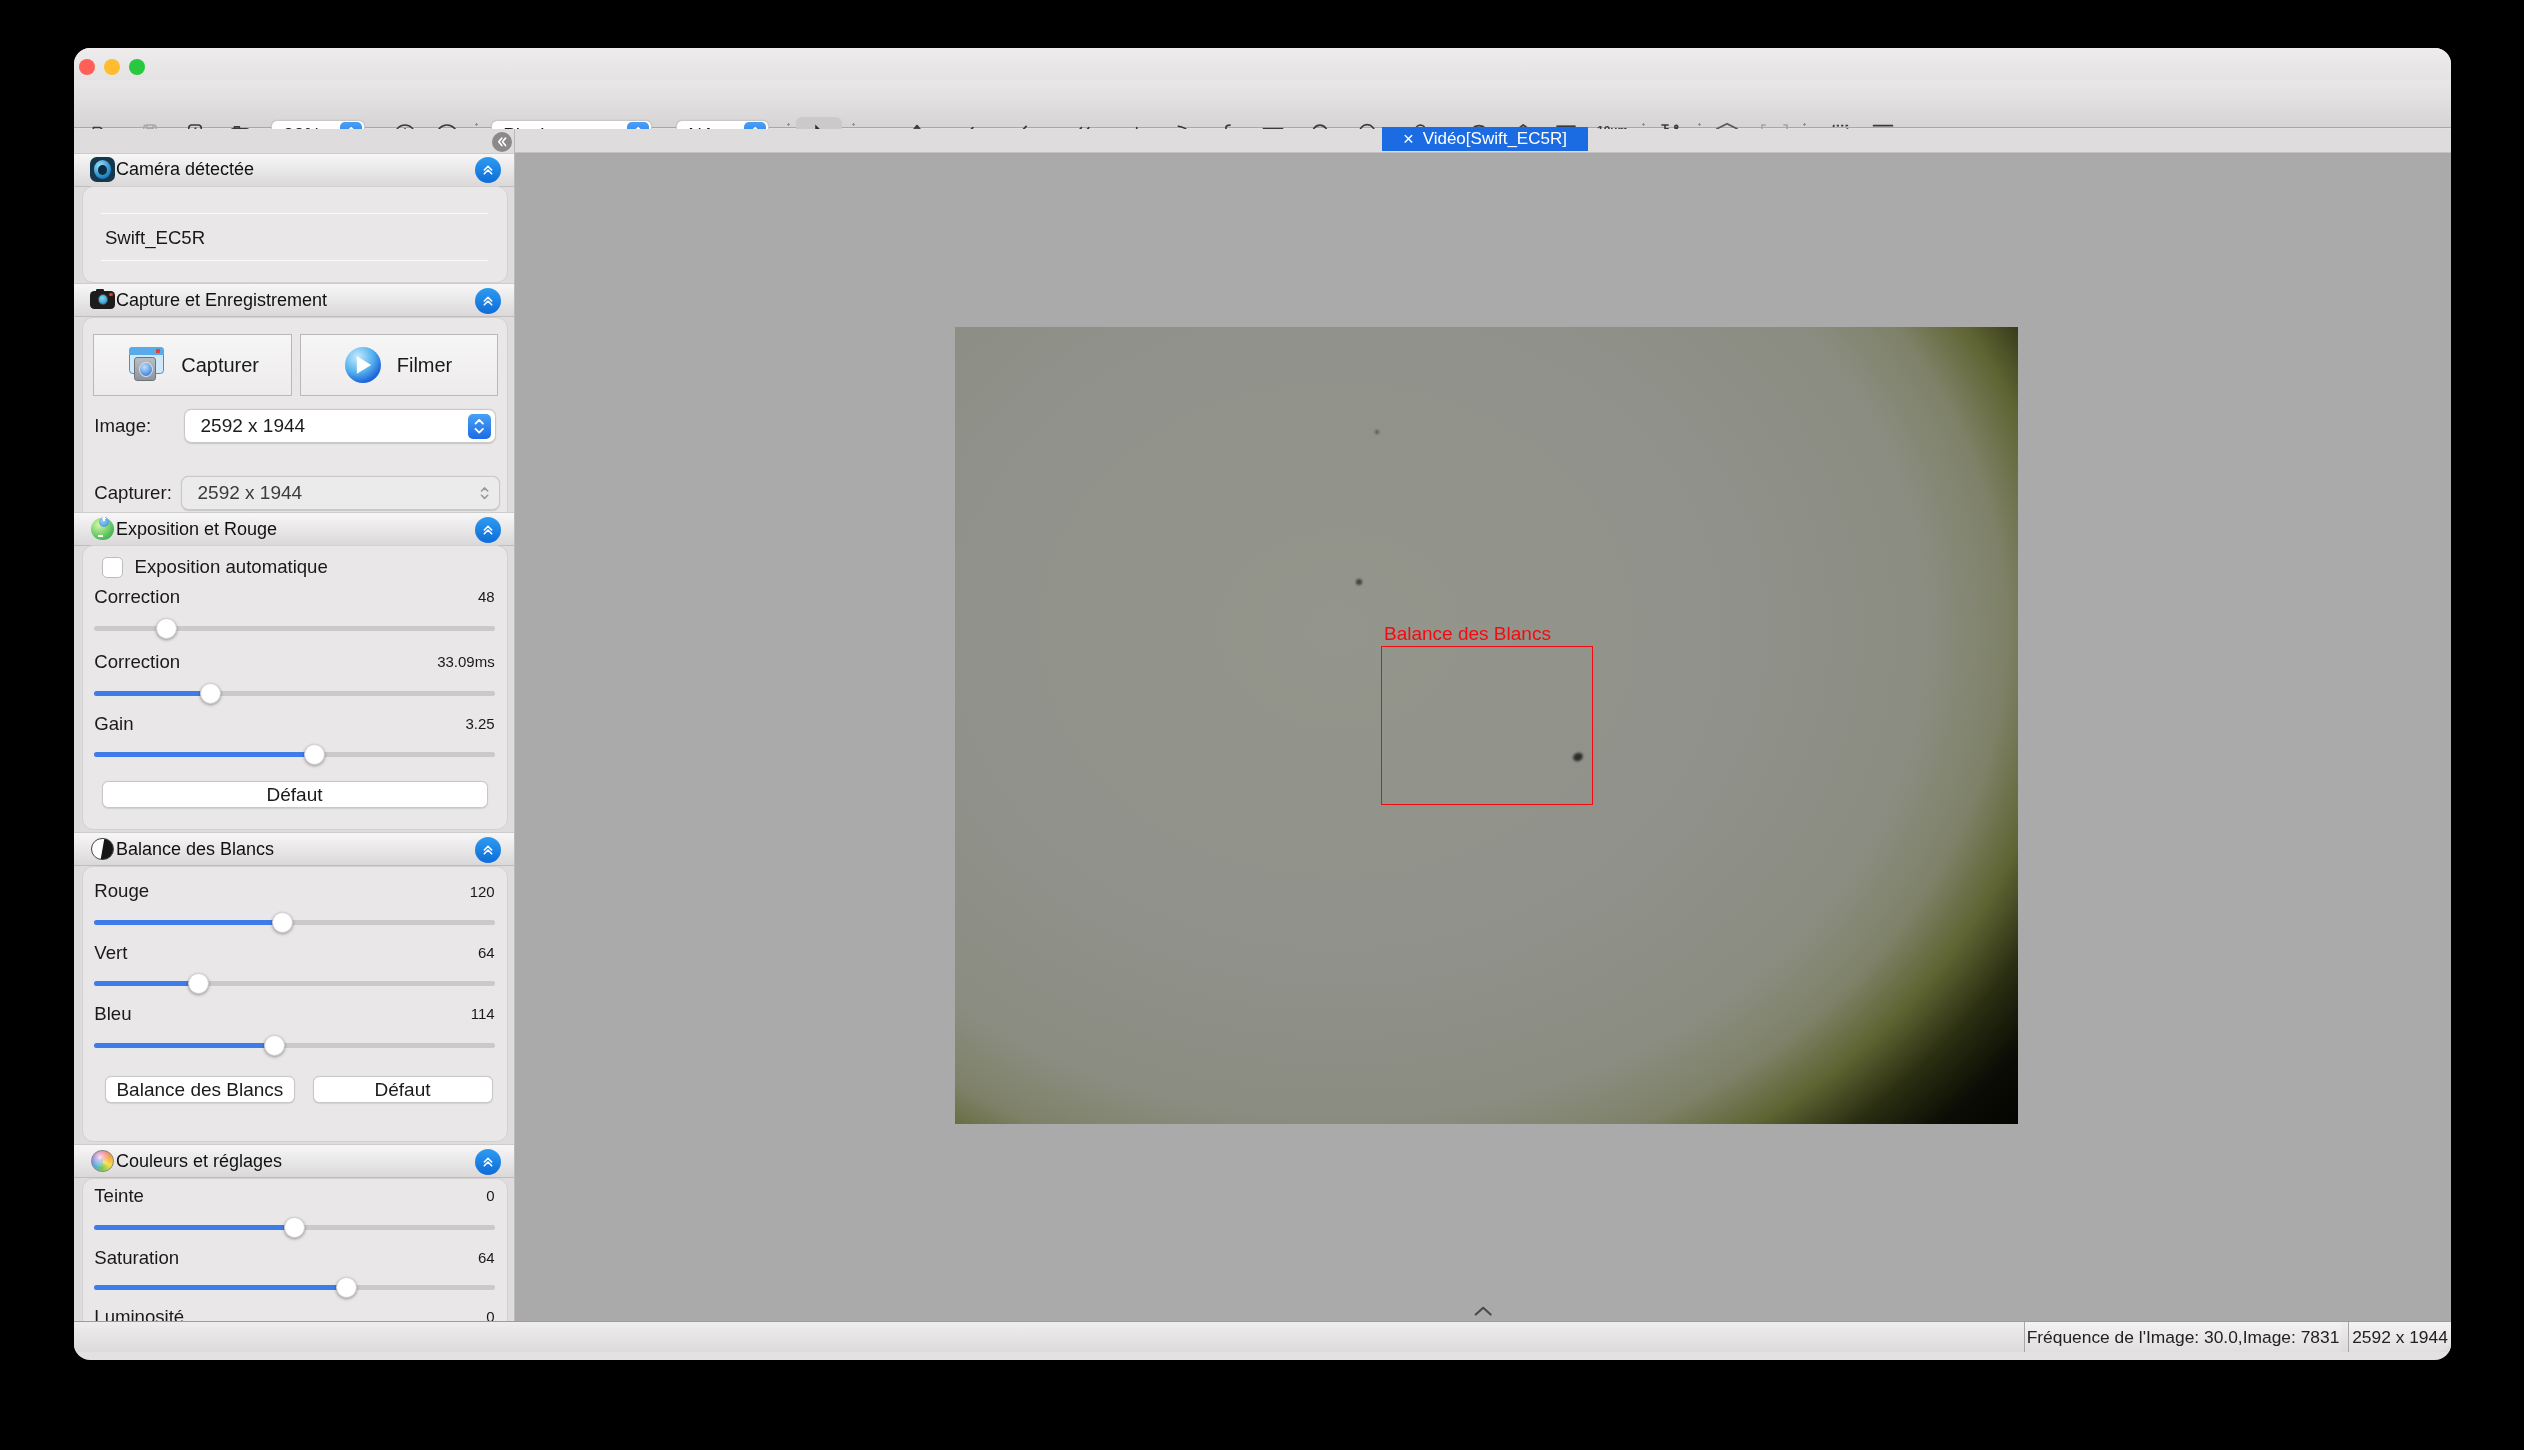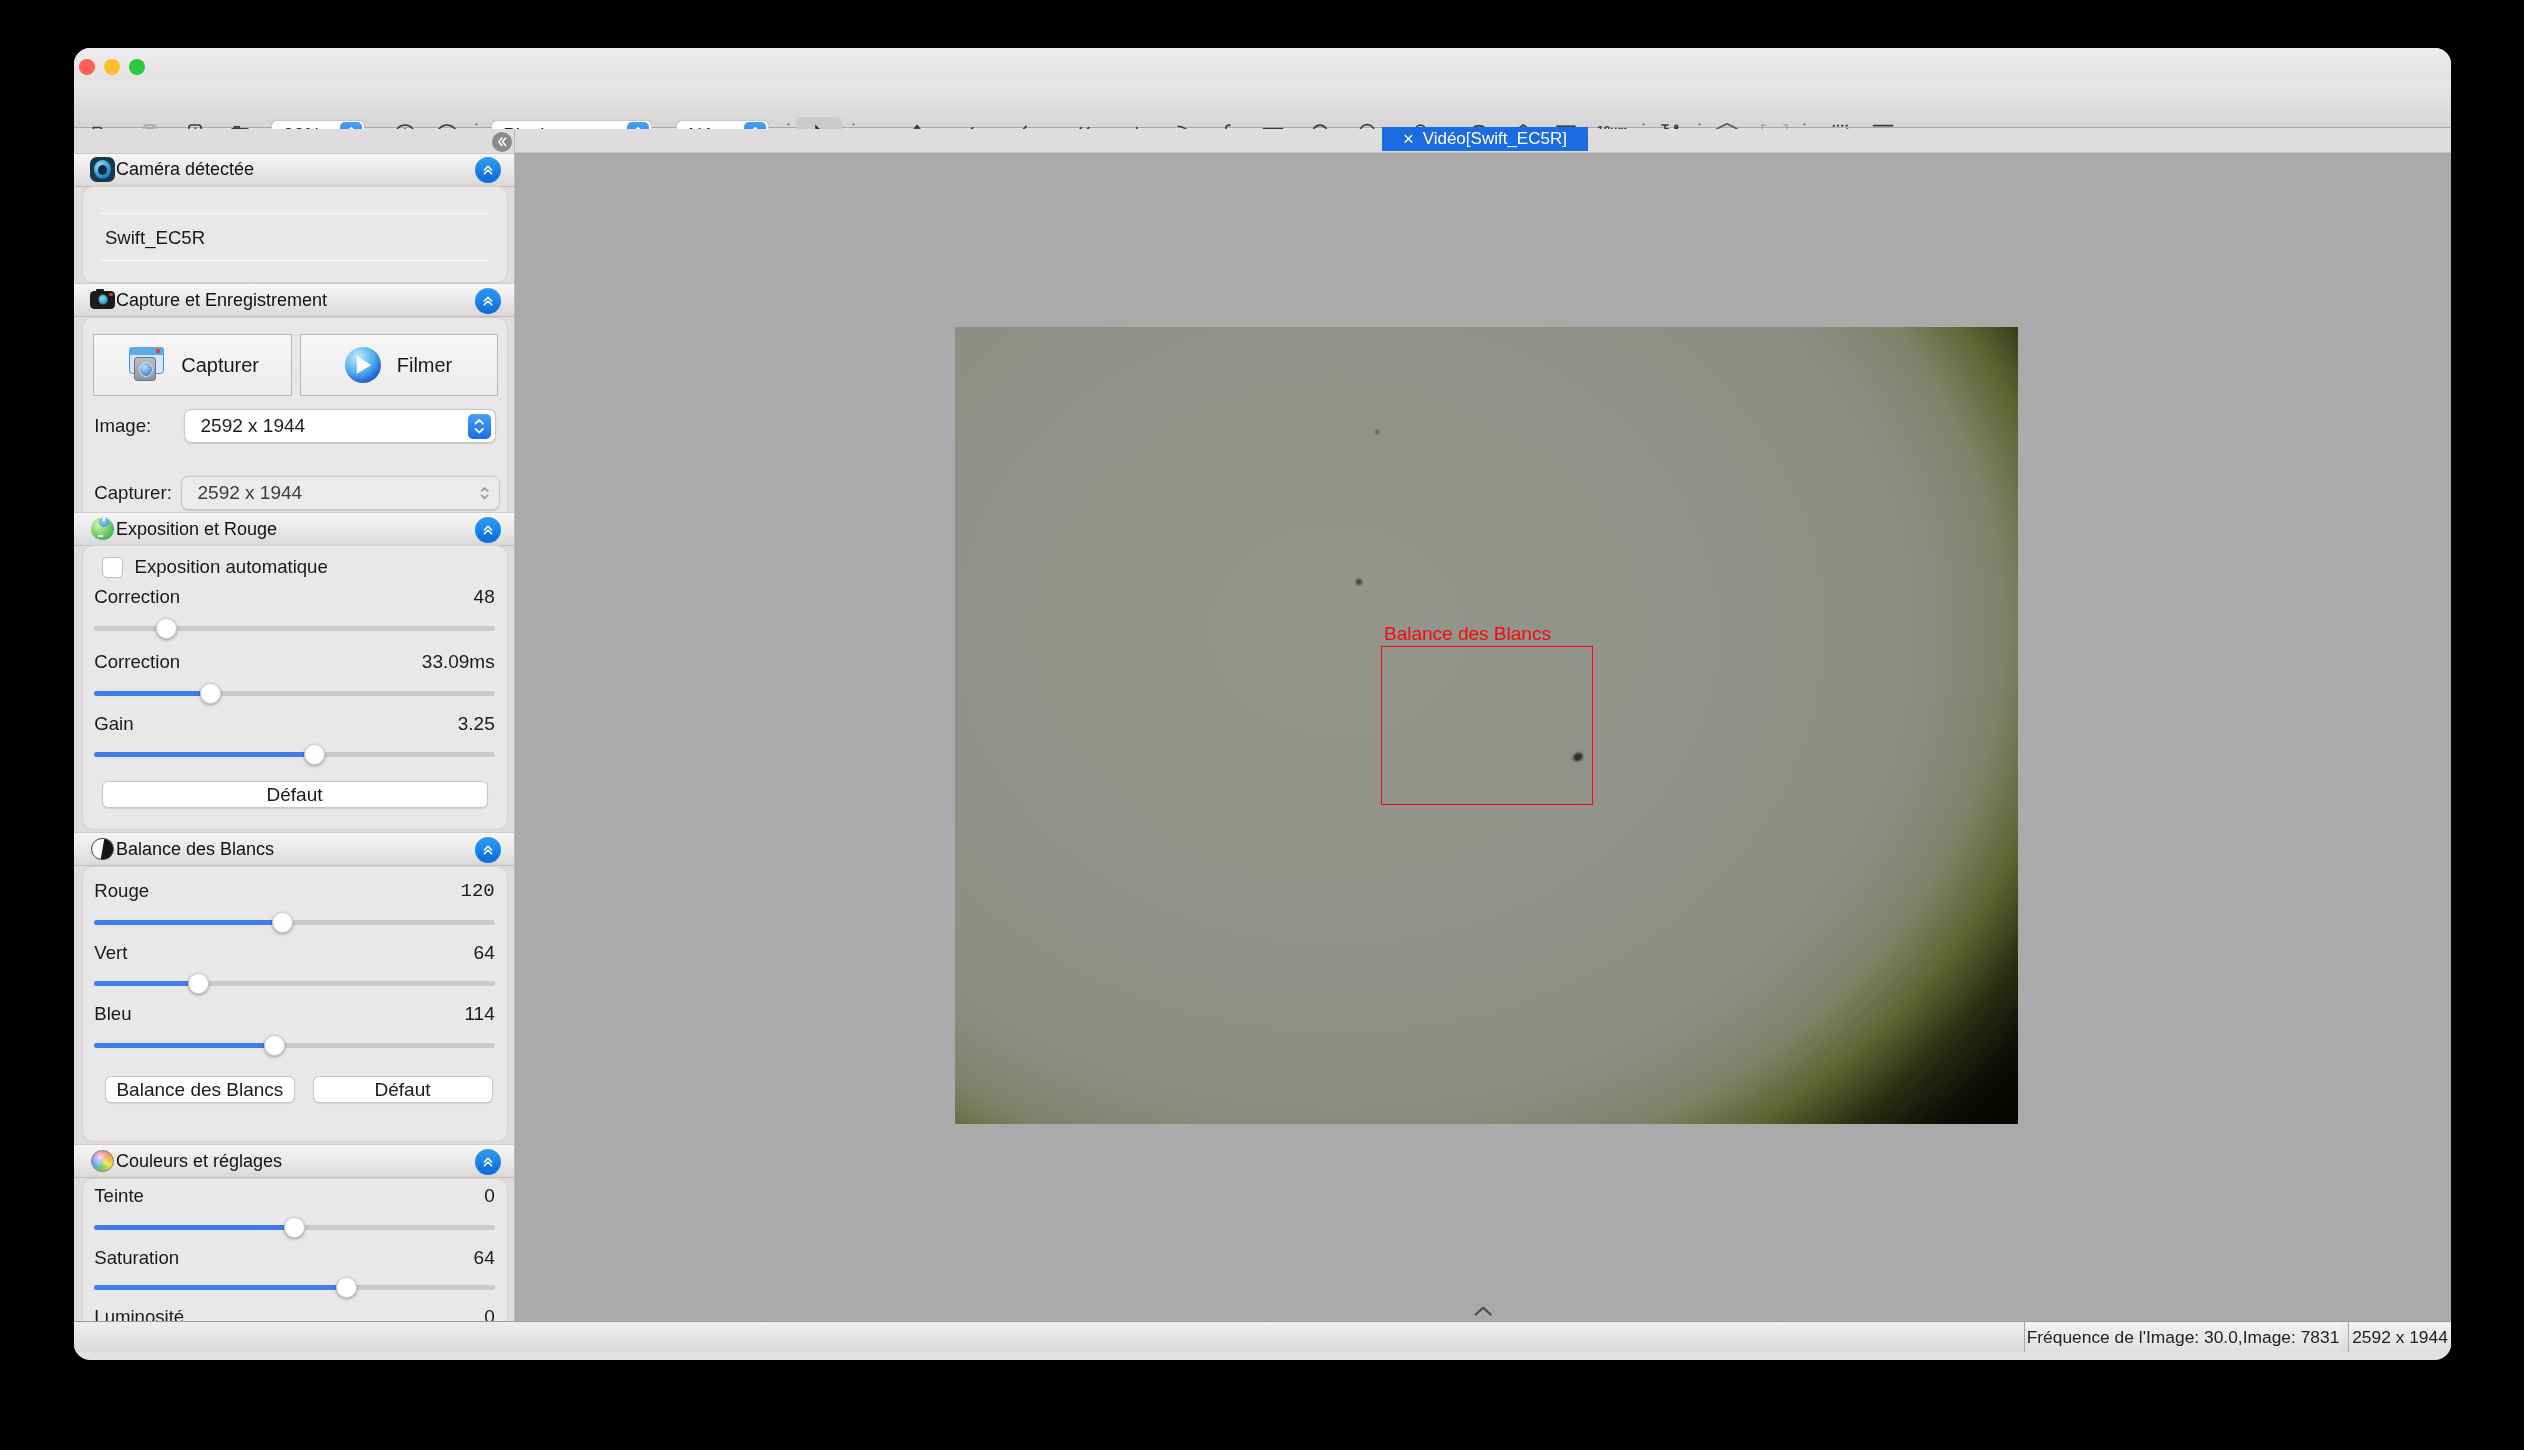--- a/index.html
+++ b/index.html
@@ -26,21 +26,21 @@
   
   #sidebar{position:absolute;left:0;top:81px;width:441px;height:1200px;background:#dedcdc;border-right:1.2px solid #bbb9b9;overflow:hidden;}
   .phead{position:absolute;left:0;width:441px;height:34px;background:linear-gradient(#f8f7f7,#dad8d8);
     border-top:0.6px solid #cdcbcb;border-bottom:0.6px solid #bfbdbd;display:flex;align-items:center;}
   .phead .ptitle{font-size:18px;color:#111;margin-left:1px;}
   .picon{width:25px;height:25px;margin-left:16px;position:relative;flex:none;}
   .collapse{position:absolute;right:13.7px;top:3.7px;width:26px;height:26px;border-radius:50%;
     background:linear-gradient(#2d9bf0,#0e6cd8);display:flex;align-items:center;justify-content:center;}
   .pbox{position:absolute;left:7.5px;width:426px;background:#e9e7e7;border-radius:11.2px;border:0.6px solid #d2d0d0;}
   .rowlabel{position:absolute;left:11.8px;height:25px;font-size:18.6px;color:#1a1a1a;display:flex;align-items:center;}
-  .rowvalue{position:absolute;right:11.8px;height:25px;font-size:19px;color:#1a1a1a;display:flex;align-items:center;}
+  .rowvalue{position:absolute;right:11.8px;height:25px;font-size:15px;color:#1a1a1a;display:flex;align-items:center;}
   .track{position:absolute;left:11.8px;right:11.8px;height:5px;border-radius:2.5px;background:#cbc9c9;}
   .fill{position:absolute;left:0;top:0;height:100%;border-radius:2.5px;background:#3e7de9;}
   .thumb{position:absolute;top:-8px;width:21px;height:21px;border-radius:50%;background:#fff;
     border:0.6px solid #d2d0d0;box-shadow:0 1.2px 3.1px rgba(0,0,0,.35);}
   .wbtn{position:absolute;background:#fff;border:0.6px solid #c8c6c6;border-radius:6.2px;
     display:flex;align-items:center;justify-content:center;font-size:19px;color:#1a1a1a;box-shadow:0 0.6px 1.2px rgba(0,0,0,.1);}
   .capbtn{position:absolute;top:16px;height:62px;background:linear-gradient(#f7f6f6,#edebeb);border:1.2px solid #b9b7b7;
     display:flex;align-items:center;justify-content:center;gap:16px;font-size:20px;color:#1a1a1a;}
   .sep-line{position:absolute;left:18.6px;right:18.6px;height:1.2px;background:#fcfbfb;}
   .dcombo{position:absolute;height:34px;background:#fff;border:0.6px solid #c9c7c7;border-radius:7.5px;
@@ -432,21 +432,21 @@
       </span>
       <span class="ptitle">Balance des Blancs</span>
       <span class="collapse">
         <svg width="16" height="16" viewBox="0 0 26 26" fill="none" stroke="#fff" stroke-width="2.6" stroke-linecap="round" stroke-linejoin="round">
           <path d="M7 13 L13 7 L19 13 M7 19 L13 13 L19 19"></path>
         </svg>
       </span>
     </div>
     <div class="pbox" style="top:737px;height:276px;">
       <div class="rowlabel" style="top:11.8px;">Rouge</div>
-      <div class="rowvalue" style="top:11.8px;font-family:Liberation Mono, monospace;">120</div>
+      <div class="rowvalue" style="top:11.8px;">120</div>
       <div class="track" style="top:53px;">
         <div class="fill" style="width: 47%;"></div>
         <div class="thumb" style="left: calc(47% - 10.6px);"></div>
       </div>
 
       <div class="rowlabel" style="top:73px;">Vert</div>
       <div class="rowvalue" style="top:73px;">64</div>
       <div class="track" style="top:114px;">
         <div class="fill" style="width: 26%;"></div>
         <div class="thumb" style="left: calc(26% - 10.6px);"></div>

